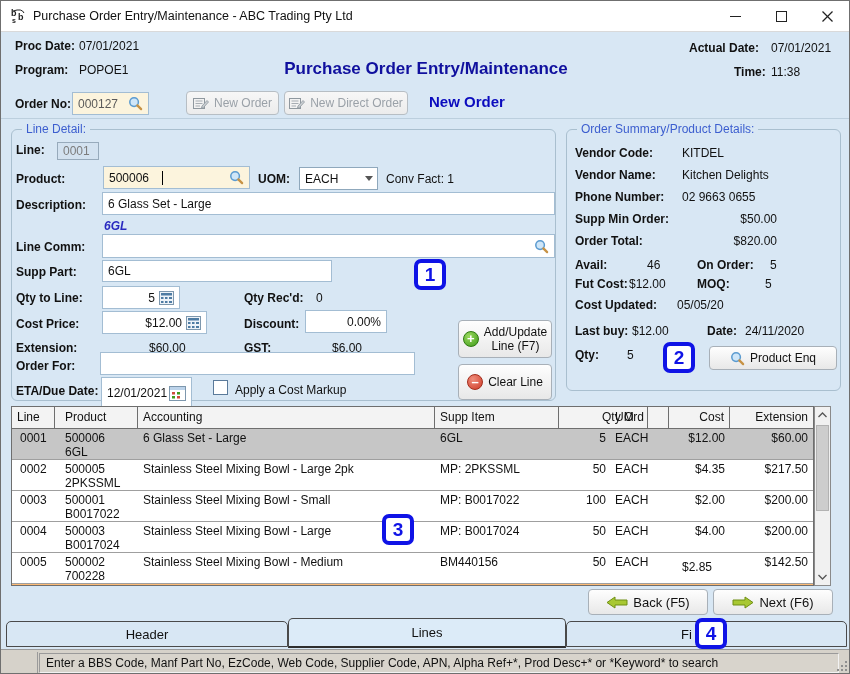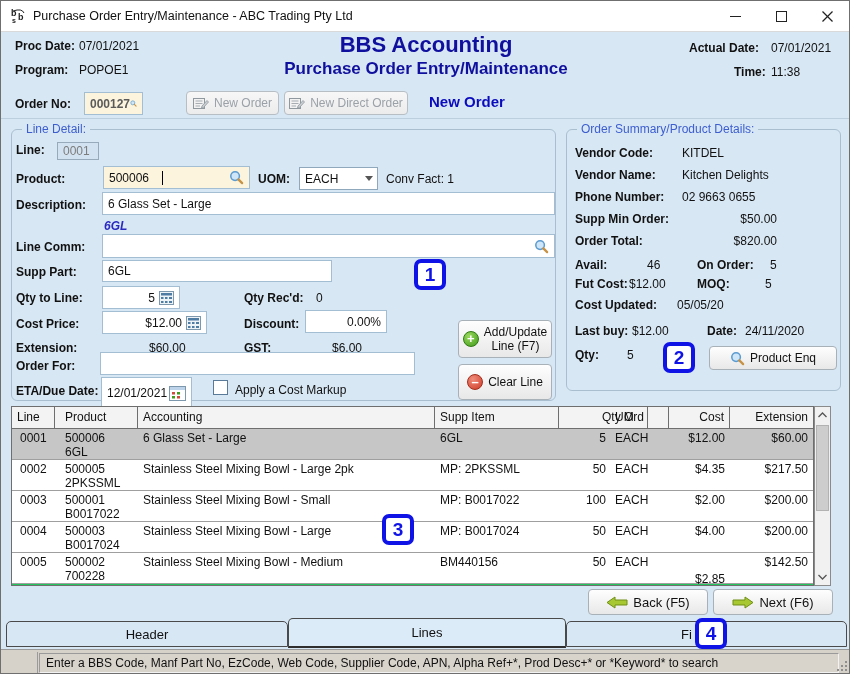--- a/index.html
+++ b/index.html
@@ -38,21 +38,21 @@
   
   .panel{position:absolute;border:1px solid #a9bfcf;border-radius:6px;box-sizing:border-box;}
   .legend{position:absolute;top:-8px;left:10px;background:#d8e7f4;padding:0 4px;color:#3c5ecf;font-size:12px;white-space:nowrap;}
   .alpha{position:absolute;color:#2a2ac0;font-weight:bold;font-style:italic;}
   .checkbox{position:absolute;width:13px;height:13px;background:#fff;border:1px solid #5a7a9a;}
   .selectbox{position:absolute;background:#fff;border:1px solid #8fa8bc;box-sizing:border-box;display:flex;align-items:center;}
   .selectbox .sval{flex:1;padding-left:5px;}
   .selectbox .chev{width:16px;height:100%;display:flex;align-items:center;justify-content:center;}
   .tri-down{width:0;height:0;border-left:4px solid transparent;border-right:4px solid transparent;border-top:5px solid #555;}
   
-  .grid{position:absolute;left:10px;top:405px;width:803px;height:180px;background:#22c55e;border:1px solid #6e6e6e;box-sizing:border-box;}
+  .grid{position:absolute;left:10px;top:405px;width:803px;height:180px;background:#fdba74;border:1px solid #6e6e6e;box-sizing:border-box;}
   .ghrow{position:absolute;left:0;top:0;width:801px;height:22px;background:#f3f3f3;border-bottom:1px solid #6e6e6e;box-sizing:border-box;}
   .gh{position:absolute;top:0;height:21px;line-height:21px;border-right:1px solid #6e6e6e;box-sizing:border-box;padding:0 5px;white-space:nowrap;}
   .gh.r{text-align:right;}
   .grow-row{position:absolute;left:0;width:801px;height:31px;background:#fff;border-bottom:1px solid #9f9f9f;box-sizing:border-box;}
   .grow-row.sel{background:#c6c6c6;}
   .gc{position:absolute;white-space:nowrap;line-height:14px;}
   .gc.r{text-align:right;}
   
   .sbar{position:absolute;left:813px;top:405px;width:17px;height:180px;background:#f1f1f1;border:1px solid #8a8a8a;box-sizing:border-box;}
   .sbtn{position:absolute;left:0;width:15px;height:16px;display:flex;align-items:center;justify-content:center;color:#555;font-size:9px;}
@@ -96,29 +96,28 @@
           <line x1="0.5" y1="0.5" x2="10.5" y2="10.5" stroke="#222" stroke-width="1.2"></line>
           <line x1="10.5" y1="0.5" x2="0.5" y2="10.5" stroke="#222" stroke-width="1.2"></line>
         </svg>
     </div>
   </div>
 
   <span class="lbl" style="left:14px;top:38px;">Proc Date:</span>
   <span class="val" style="left:78px;top:38px;">07/01/2021</span>
   <span class="lbl" style="left:14px;top:62px;">Program:</span>
   <span class="val" style="left:78px;top:62px;">POPOE1</span>
-  <div class="h-app">BBS Accounting</div>
   <div class="h-screen">Purchase Order Entry/Maintenance</div>
   <span class="lbl" style="left:688px;top:40px;">Actual Date:</span>
   <span class="val" style="left:770px;top:40px;">07/01/2021</span>
   <span class="lbl" style="left:733px;top:64px;">Time:</span>
   <span class="val" style="left:770px;top:64px;">11:38</span>
 
   <span class="lbl" style="left:14px;top:96px;">Order No:</span>
-  <div class="fld cream" style="left:83px;top:91px;width:59px;height:23px;font-weight:bold;">
+  <div class="fld cream" style="left:71px;top:91px;width:77px;height:23px;">
     <span style="color:#5a5a5a;">000127</span>
     <span class="grow"></span>
     <svg width="15" height="15" viewBox="0 0 16 16">
         <circle cx="6.5" cy="6.5" r="4.6" fill="#cfe6f8" stroke="#5b9bd0" stroke-width="1.6"></circle>
         <line x1="10" y1="10" x2="14" y2="14" stroke="#c79245" stroke-width="2.4" stroke-linecap="round"></line>
       </svg>
   </div>
   <div class="btn disabled" style="left:185px;top:90px;width:93px;height:24px;">
     <svg width="16" height="13" viewBox="0 0 16 13">
         <rect x="0.5" y="1.5" width="11" height="10" fill="#f2f2f2" stroke="#8f989f"></rect>
@@ -374,21 +373,21 @@
     </div>
 
     <div class="grow-row" style="top:146px;">
       <span class="gc" style="left:8px;top:2px;">0005</span>
       <span class="gc" style="left:53px;top:2px;">500002</span>
       <span class="gc" style="left:53px;top:16px;">700228</span>
       <span class="gc" style="left:131px;top:2px;">Stainless Steel Mixing Bowl - Medium</span>
       <span class="gc" style="left:428px;top:2px;">BM440156</span>
       <span class="gc r" style="left:547px;top:2px;width:47px;">50</span>
       <span class="gc" style="left:603px;top:2px;">EACH</span>
-      <span class="gc r" style="left:657px;top:19px;width:56px;">$2.85</span>
+      <span class="gc r" style="left:657px;top:7px;width:56px;text-align:center;">$2.85</span>
       <span class="gc r" style="left:718px;top:2px;width:78px;">$142.50</span>
     </div>
   </div>
 
   <div class="sbar">
     <div class="sbtn" style="top:0;">
       <svg width="9" height="6" viewBox="0 0 9 6">
           <polyline points="0.5,5 4.5,1 8.5,5" fill="none" stroke="#555" stroke-width="1.3"></polyline>
         </svg>
     </div>

